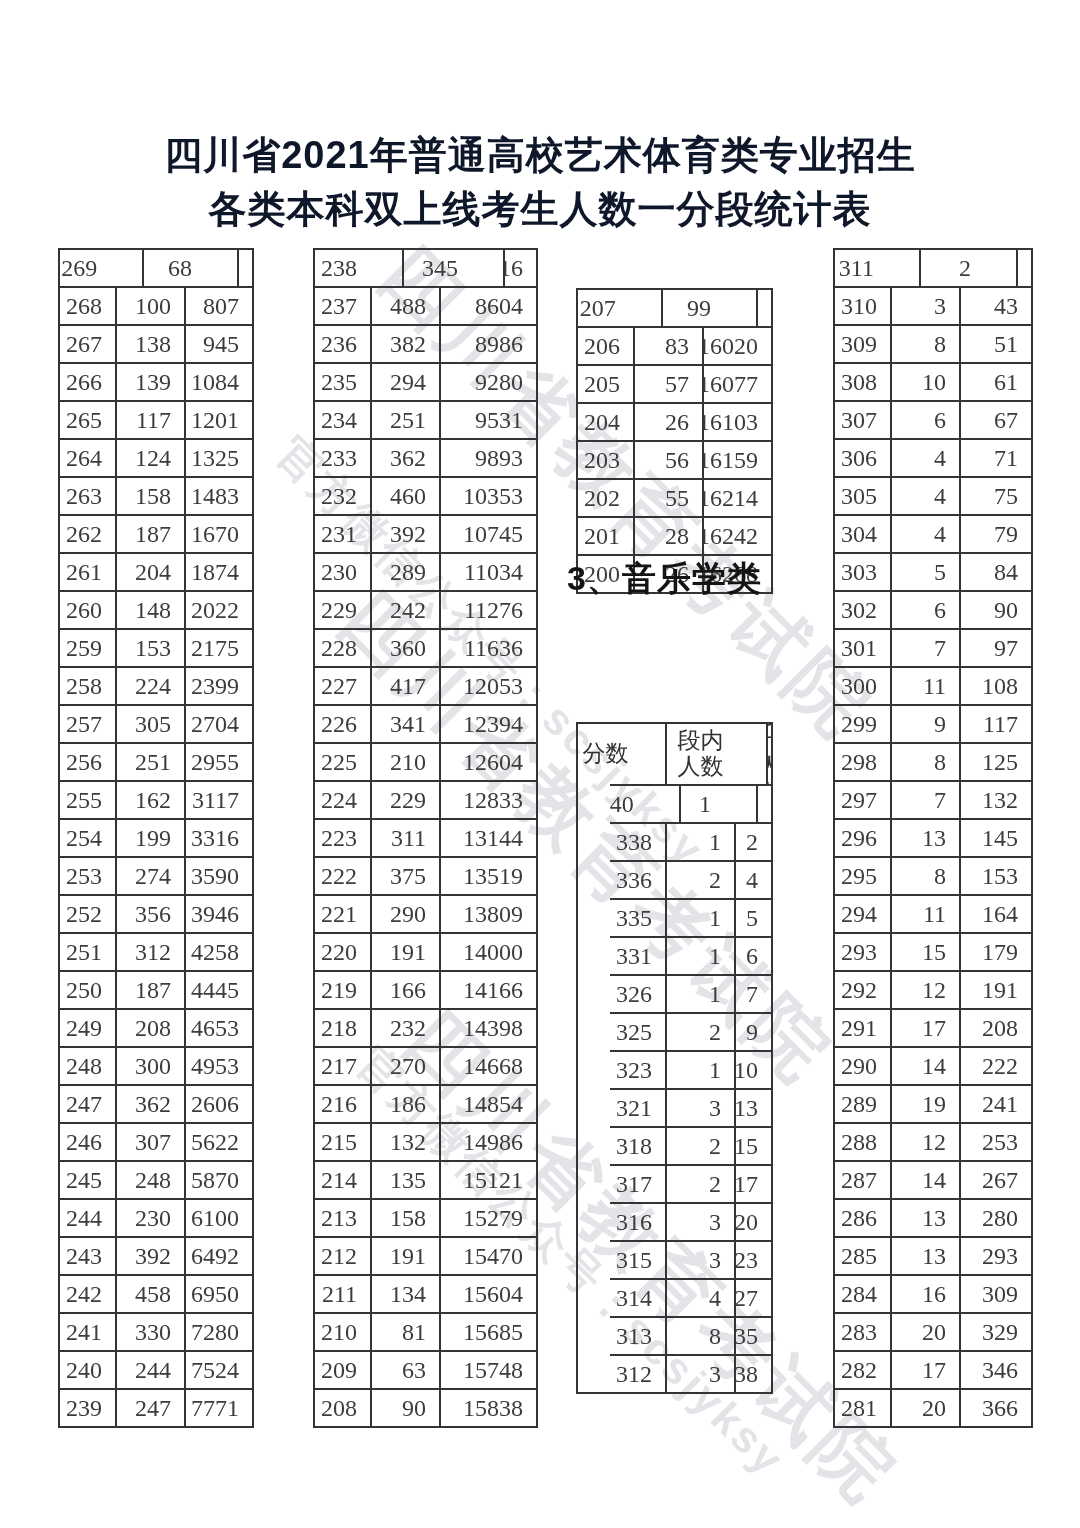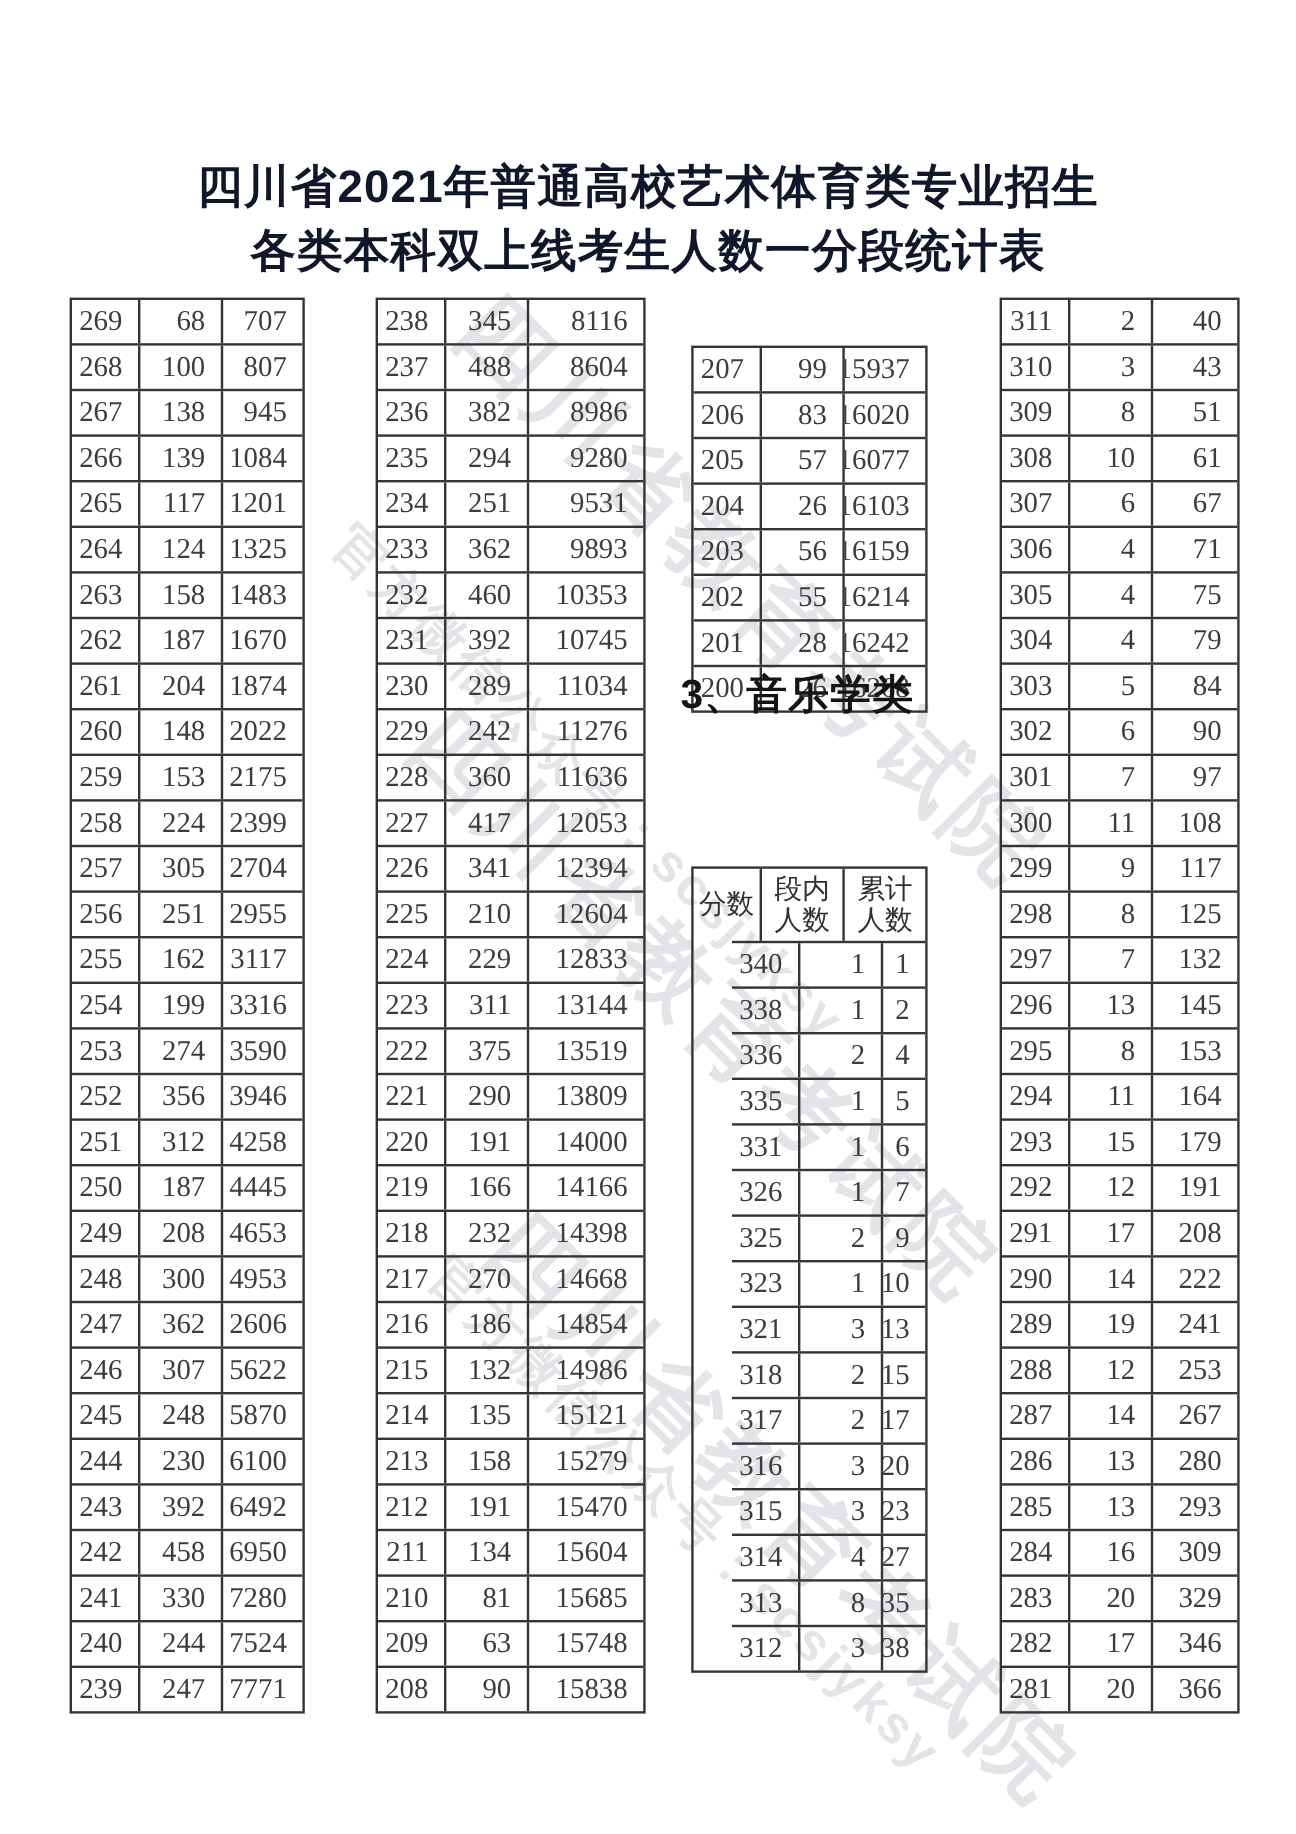--- a/index.html
+++ b/index.html
@@ -31,21 +31,21 @@
   .stable {
     position:absolute; border:2px solid #343434; z-index:2;
     background:transparent; box-sizing:border-box;
   }
   .t1  { left:58px;  top:248px; width:196px; }
   .t2  { left:313px; top:248px; width:225px; }
   .t3a { left:576px; top:248px; width:197px;margin-top:40px; }
   .t3b { left:576px; top:722px; width:197px; }
   .t4  { left:833px; top:248px; width:200px; }
   .trow { display:flex; height:36px; border-top:2px solid #343434; }
-  .stable > .trow:first-child, .tbody > .trow:first-child { border-top:none; }
+  .stable > .trow:first-child, .tbody > .trow:first-child { border-top:none;gap:32px; }
   .tbody { display:block;padding-left:32px; }
   .t3b .tbody > .trow:first-child { border-top:2px solid #343434; }
   .tcell {
     box-sizing:border-box; display:flex; align-items:center; justify-content:flex-end;
     padding-right:13px; font-family:"Liberation Serif","DejaVu Serif",serif;
     font-size:24px; color:#3c3c3c; border-left:2px solid #343434; overflow:hidden;
   }
   .tcell:first-child { border-left:none; }
   .c0 { width:55px; }
   .c1 { width:69px; }

